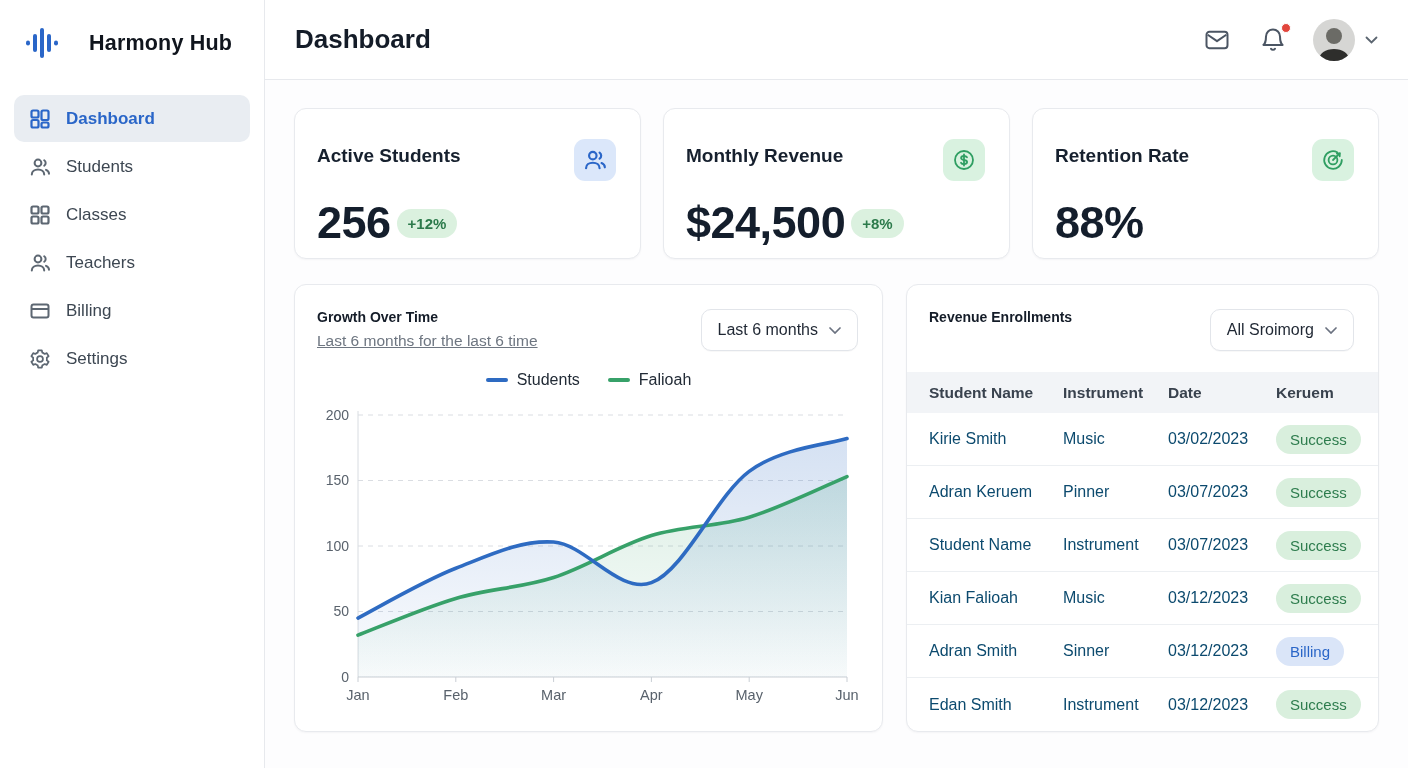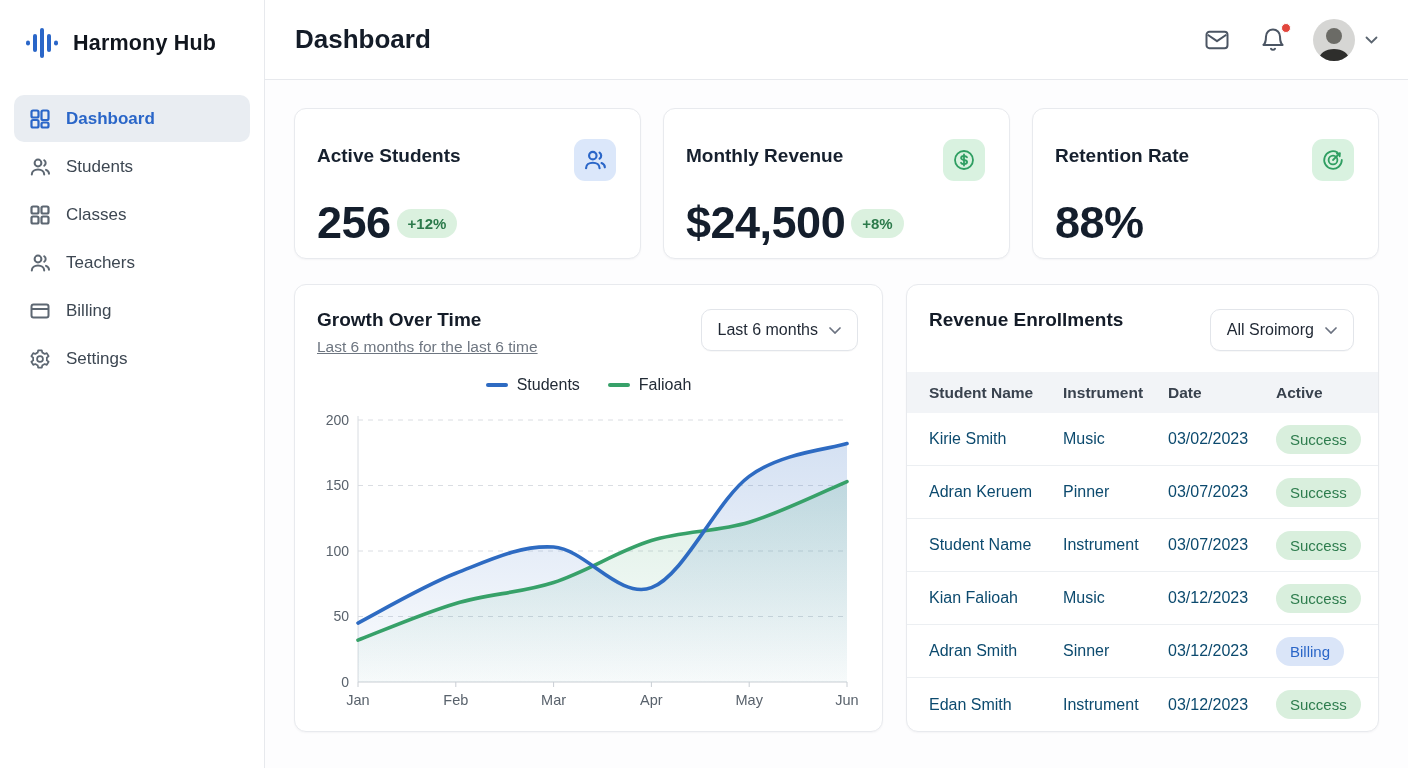--- a/index.html
+++ b/index.html
@@ -2,21 +2,21 @@
 <html><head>
 <meta charset="utf-8">
 <style>
   * { margin:0; padding:0; box-sizing:border-box; }
   html,body { width:1408px; height:768px; overflow:hidden; }
   body { font-family:"Liberation Sans", sans-serif; background:#ffffff; color:#18212f; }
   .app { display:flex; width:100%; height:100%; }
 
   
   .sidebar { width:265px; flex:0 0 265px; border-right:1px solid #e7e9ed; background:#fff; }
-  .brand { display:flex; align-items:center; gap:13px; padding:26px 24px 34px 24px; }
+  .brand { display:flex; align-items:center; gap:29px; padding:26px 24px 34px 24px; }
   .brand-name { font-size:21.5px; font-weight:700; color:#10151d; letter-spacing:.2px; }
   .nav-item { display:flex; align-items:center; gap:15px; height:47px; margin:1px 14px; padding:0 15px;
               border-radius:10px; font-size:17px; color:#3d4752; cursor:pointer; }
   .nav-item svg { stroke:#5d6772; }
   .nav-item.active { background:#e9edf2; color:#2a66c8; font-weight:600; }
   .nav-item.active svg { stroke:#2a66c8; }
 
   
   .main { flex:1; display:flex; flex-direction:column; min-width:0; }
   .topbar { height:80px; flex:0 0 80px; display:flex; align-items:center; justify-content:space-between;
@@ -42,21 +42,21 @@
   .tile-blue { background:#dbe7fa; }
   .tile-green { background:#d9f2e0; }
   .stat-value-row { display:flex; align-items:center; gap:6px; margin-top:16px; }
   .stat-value { font-size:45px; font-weight:800; color:#141e2c; letter-spacing:-.5px; }
   .badge { background:#dbf1df; color:#2c7a4b; font-size:15px; font-weight:600; padding:6px 11px; border-radius:999px; }
 
   
   .panels-row { display:flex; gap:23px; margin-top:25px; }
   .panel { background:#fff; border:1px solid #e8eaee; border-radius:12px; box-shadow:0 1px 2px rgba(16,24,40,.04); height:448px; }
   .panel-head { display:flex; justify-content:space-between; align-items:flex-start; padding:24px 24px 0 22px; }
-  .panel-title { font-size:19px; font-weight:700; color:#141c28; }
+  .panel-title { font-size:14px; font-weight:700; color:#141c28; }
   .panel-subtitle { font-size:15.5px; color:#6e7681; margin-top:7px;text-decoration:underline; }
   .select-btn { display:inline-flex; align-items:center; gap:11px; padding:11px 16px; background:#fff;
                 border:1px solid #e2e5ea; border-radius:10px; font-size:16px; color:#1f2733;
                 font-family:inherit; cursor:pointer; box-shadow:0 1px 1px rgba(16,24,40,.03); }
 
   
   .chart-card { width:589px; flex:0 0 589px; }
   .chart-legend { display:flex; justify-content:center; gap:28px; margin-top:20px; }
   .legend-item { display:flex; align-items:center; gap:9px; font-size:16px; color:#222b36; cursor:pointer; }
   .legend-swatch { width:22px; height:3.5px; border-radius:2px; display:inline-block; }
@@ -333,21 +333,21 @@
                     <path d="M1 1l5 5 5-5"></path>
                   </svg>
               </span>
             </button>
           </div>
 
           <div class="table-head-bar">
             <span class="th">Student Name</span>
             <span class="th">Instrument</span>
             <span class="th">Date</span>
-            <span class="th">Active</span>
+            <span class="th">Keruem</span>
           </div>
 
           <div class="table-row">
             <span class="td">Kirie Smith</span>
             <span class="td">Music</span>
             <span class="td">03/02/2023</span>
             <span><span class="pill" data-status="success">Success</span></span>
           </div>
           <div class="table-row">
             <span class="td">Adran Keruem</span>

